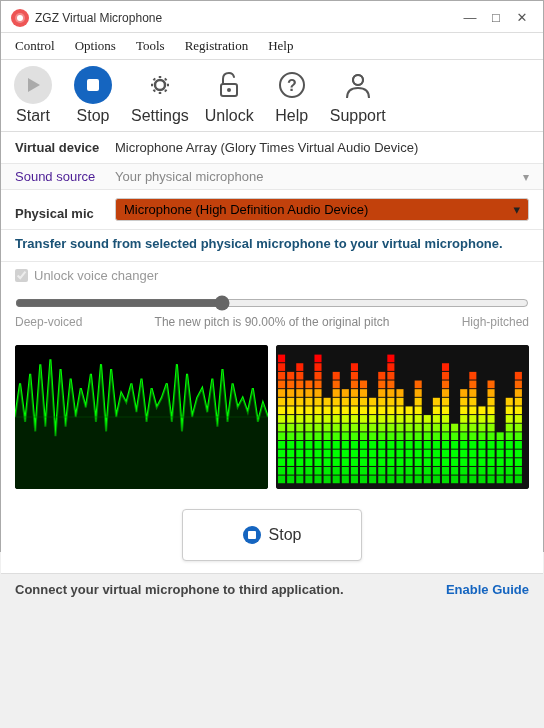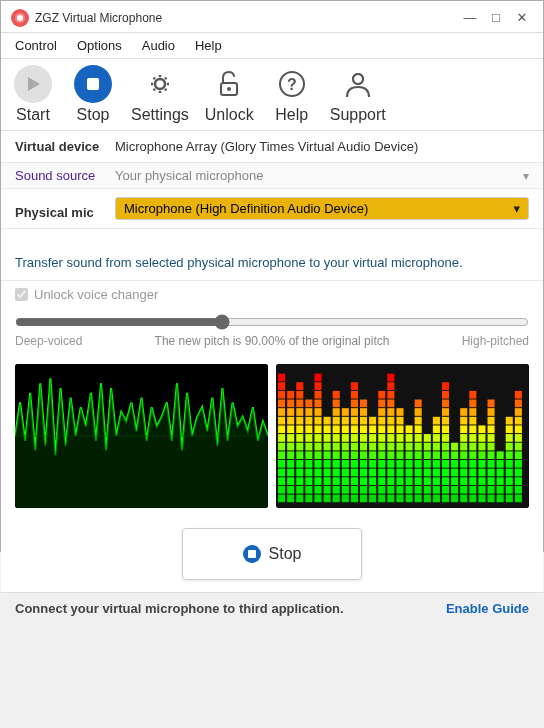--- a/index.html
+++ b/index.html
@@ -58,20 +58,21 @@
       font-size: 13px;
       color: #555;
     }
 
     .menu-bar {
       background: #fff;
       display: flex;
       padding: 2px 6px;
       border-bottom: 1px solid #ddd;
       gap: 4px;
+      font-family: Liberation Serif, serif;
     }
     .menu-item {
       padding: 3px 8px;
       cursor: pointer;
       border-radius: 3px;
       font-size: 13px;
     }
 
     .toolbar {
       background: #fff;
@@ -169,40 +170,39 @@
       align-items: flex-end;
       padding: 8px 14px;
       border-bottom: 1px solid #e8e8e8;
     }
     .mic-select-wrapper {
       flex: 1;
       display: flex;
       align-items: center;
       border: 1px solid #ccc;
       border-radius: 3px;
-      background: #eab308;
+      background: #c2410c;
       padding: 3px 8px;
       gap: 12px;
     }
     .mic-select {
       flex: 1;
       border: none;
       outline: none;
       font-size: 13px;
       background: transparent;
       appearance: none;
       cursor: pointer;
     }
 
     .transfer-info {
       padding: 6px 14px 10px 14px;
       font-size: 13px;
-      font-weight: 400;
+      font-weight: 700;
       color: #1a5276;
-      margin-top: 20px;
     }
 
     .voice-changer-section {
       padding: 6px 14px 4px 14px;
       border-top: 1px solid #e8e8e8;
     }
     .checkbox-row {
       display: flex;
       align-items: center;
       gap: 6px;
@@ -342,21 +342,22 @@
     <div class="title-controls">
       <button class="title-btn">—</button>
       <button class="title-btn">□</button>
       <button class="title-btn close">✕</button>
     </div>
   </div>
 
   <div class="menu-bar">
     <span class="menu-item">Control</span>
     <span class="menu-item">Options</span>
-    <span class="menu-item">Audio</span>
+    <span class="menu-item">Tools</span>
+    <span class="menu-item">Registration</span>
     <span class="menu-item">Help</span>
   </div>
 
   <div class="toolbar">
 
     <div class="tool-btn">
       <div class="tool-icon play">
         <svg width="22" height="22" viewBox="0 0 22 22">
           <polygon points="6,4 18,11 6,18" fill="#aaa"></polygon>
         </svg>

